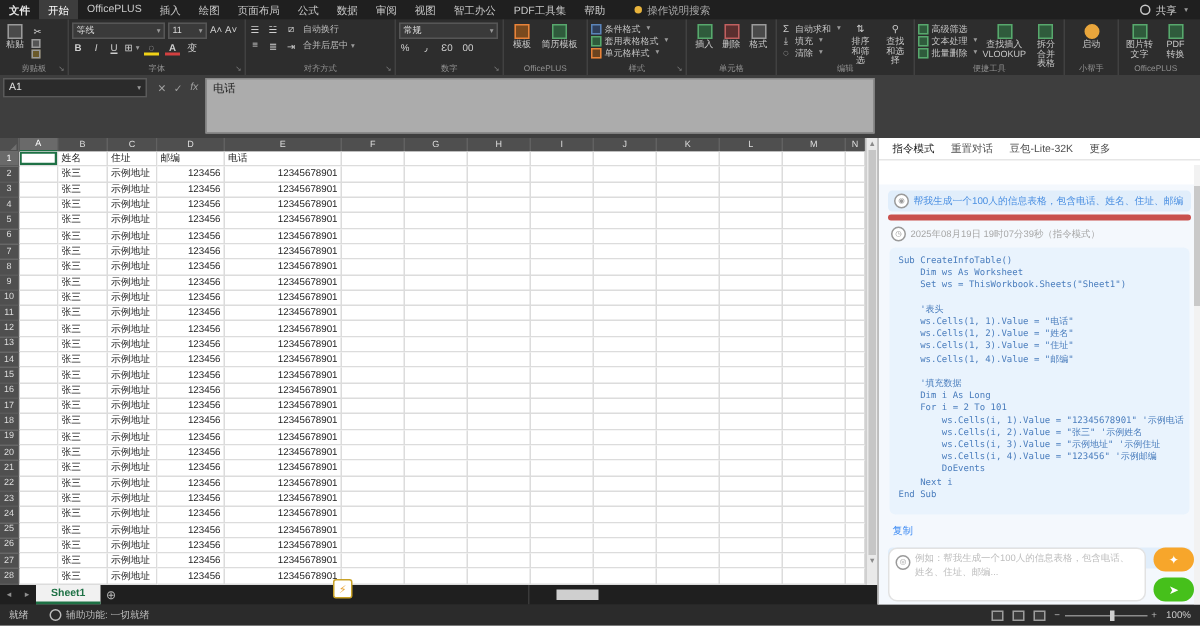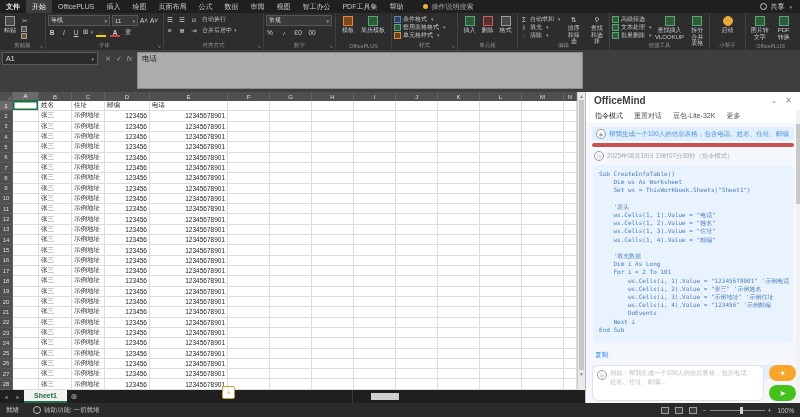--- a/index.html
+++ b/index.html
@@ -929,27 +929,20 @@
       <span class="strack">
           <span class="sthumb"></span>
         </span>
       <span>+</span>
     </span>
     <span>100%</span>
   </span>
 </div>
 
 <div class="panel">
-  <div class="phead">
-    <span class="ptitle">OfficeMind</span>
-    <span class="pheadicons">
-      <span>⌄</span>
-      <span>✕</span>
-    </span>
-  </div>
   <div class="ptabs">
       <span style="color: rgb(26, 26, 26);">指令模式</span>
       <span>重置对话</span>
       <span>豆包-Lite-32K</span>
       <span>更多</span>
     </div>
   <div class="pbody">
     <div class="bubble">
       <span class="face">◉</span>
       <span>帮我生成一个100人的信息表格，包含电话、姓名、住址、邮编</span>

